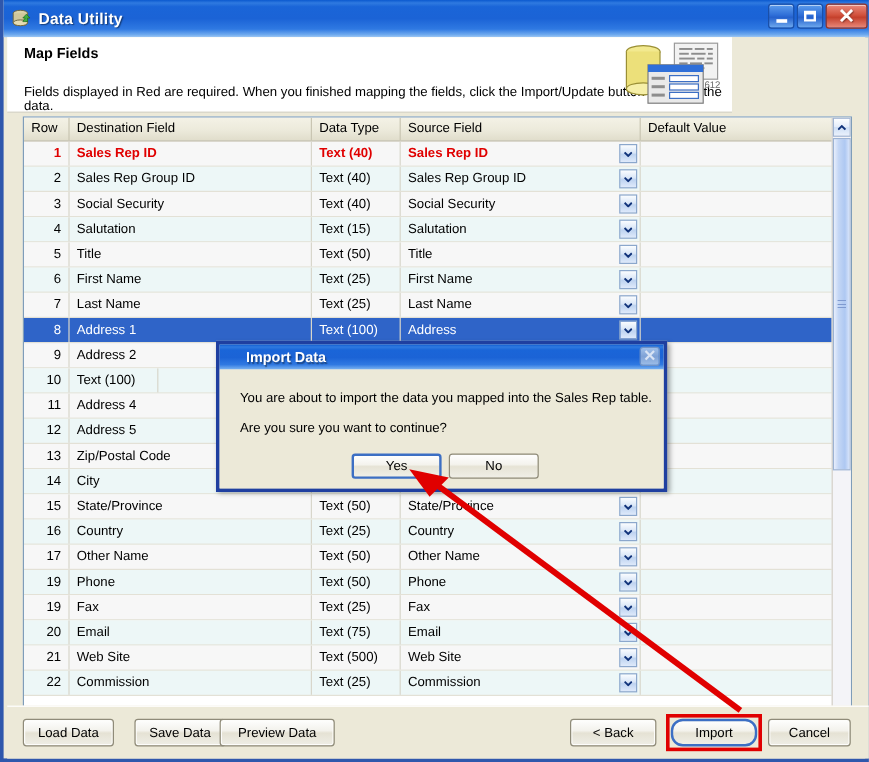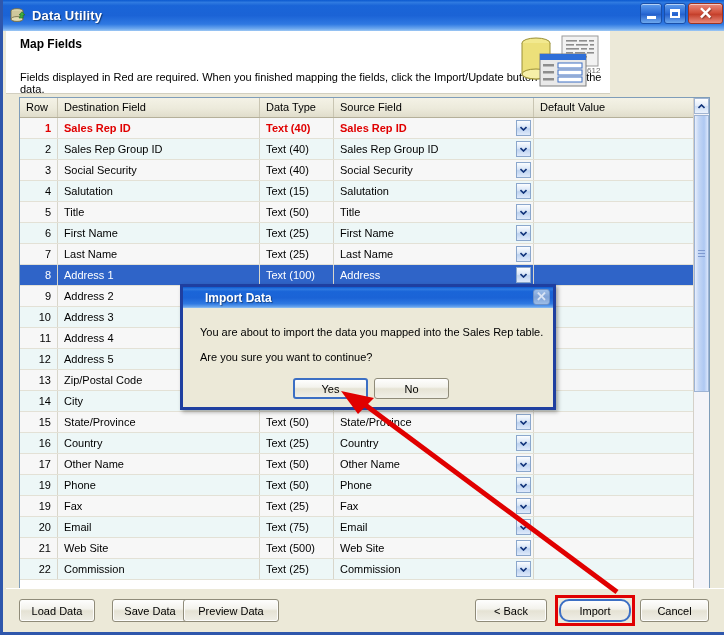--- a/index.html
+++ b/index.html
@@ -526,21 +526,20 @@
               <div class="ddbtn">
                 <svg width="7" height="5" viewBox="0 0 7 5">
                   <path d="M0.5 1 L3.5 4 L6.5 1" fill="none" stroke="#11337a" stroke-width="1.6"></path>
                 </svg>
               </div>
             </div>
             <div class="cell c-def"></div>
           </div>
           <div class="row even">
             <div class="cell c-row">10</div>
-            <div class="cell c-dest">Address 3</div>
             <div class="cell c-type">Text (100)</div>
             <div class="cell c-src">
               <div class="ddbtn">
                 <svg width="7" height="5" viewBox="0 0 7 5">
                   <path d="M0.5 1 L3.5 4 L6.5 1" fill="none" stroke="#11337a" stroke-width="1.6"></path>
                 </svg>
               </div>
             </div>
             <div class="cell c-def"></div>
           </div>

